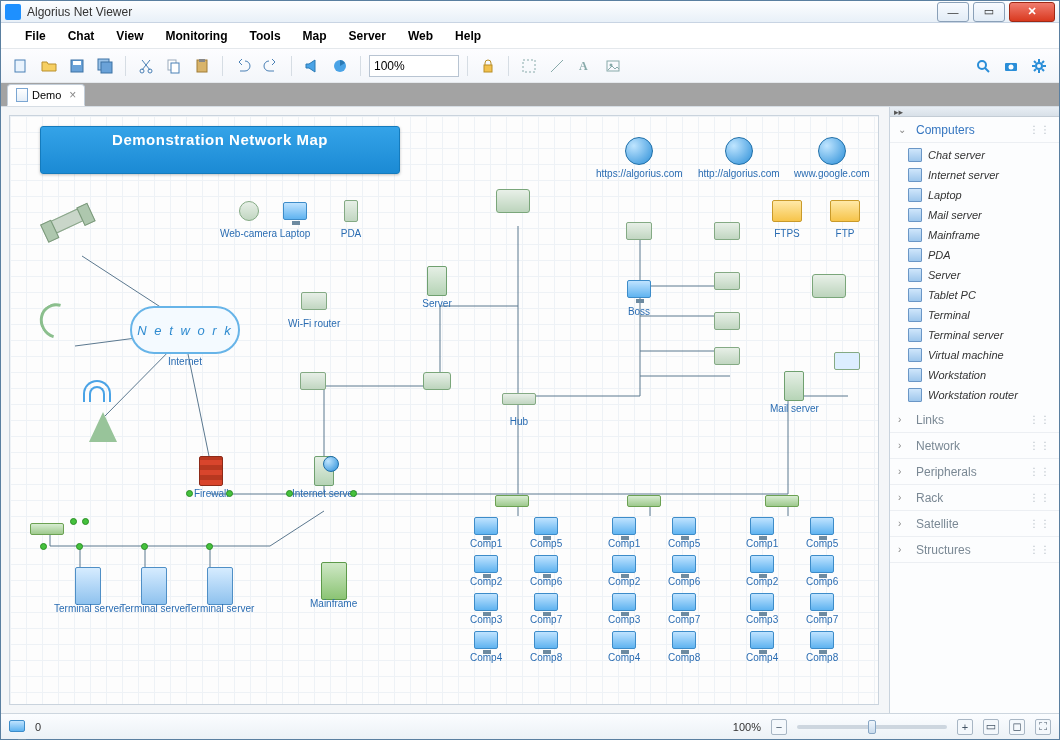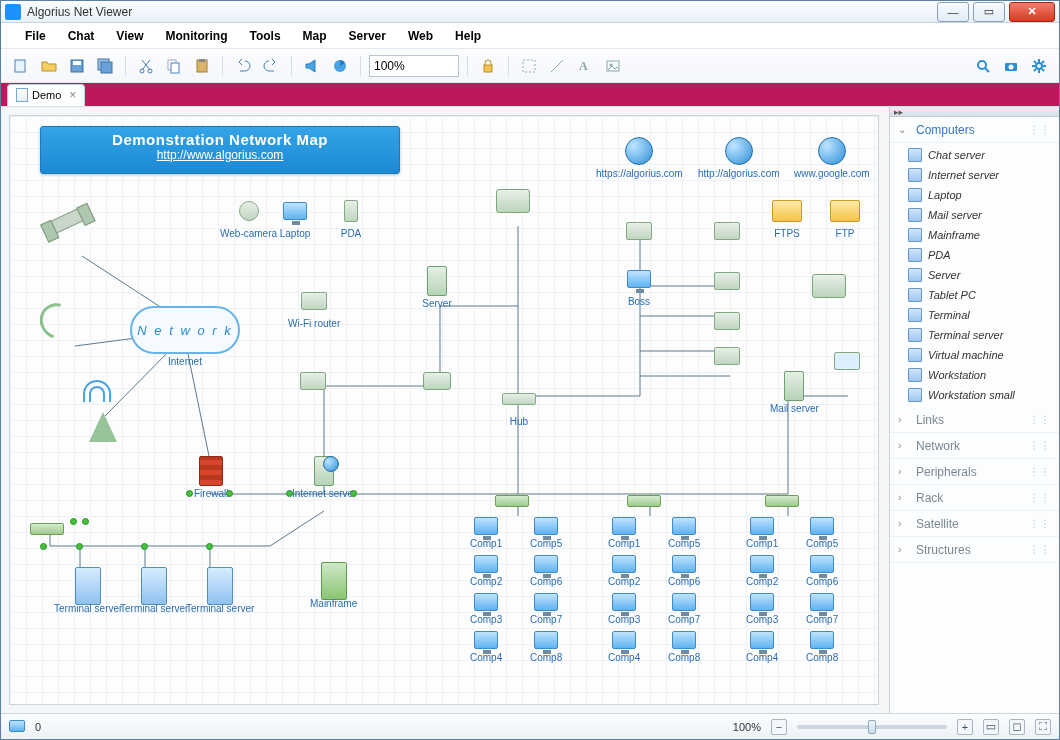--- a/index.html
+++ b/index.html
@@ -12,21 +12,21 @@
 .win-btn { width: 32px; height: 20px; border: 1px solid #8aa0b8; border-radius: 3px; margin-left: 4px; display: flex; align-items: center; justify-content: center; font-size: 11px; color: #333; background: linear-gradient(#f8fbff,#e2ecf6); cursor: pointer; }
 .win-btn.close { width: 46px; background: linear-gradient(#f07c6e,#d9391f); color: #fff; border-color: #a02814; font-weight: bold; }
 .menubar { height: 26px; display: flex; align-items: center; padding: 0 14px; gap: 2px; border-bottom: 1px solid #e4e8ec; }
 .menu-item { padding: 3px 10px; cursor: pointer; border-radius: 2px; font-weight: bold; }
 .toolbar { height: 34px; display: flex; align-items: center; padding: 0 8px; gap: 4px; border-bottom: 1px solid #e4e8ec; background: linear-gradient(#fdfdff,#f3f6fa); }
 .tbtn { width: 24px; height: 24px; display: flex; align-items: center; justify-content: center; border-radius: 3px; cursor: pointer; color: #4a80b5; }
 .tbtn svg { width: 16px; height: 16px; }
 .tsep { width: 1px; height: 20px; background: #d6dde4; margin: 0 4px; }
 .zoom-select { width: 90px; height: 22px; border: 1px solid #b8c4d2; font-size: 12px; padding: 0 4px; background: #fff; }
 .toolbar .spacer { flex: 1; }
-.tabbar { height: 24px; display: flex; align-items: center; padding: 0 6px; background: #be185d; border-bottom: 1px solid #d6dde4; }
+.tabbar { height: 24px; display: flex; align-items: center; padding: 0 6px; background: #a3a3a3; border-bottom: 1px solid #d6dde4; }
 .tab { height: 22px; padding: 3px 8px; border: 1px solid #c3ced9; border-bottom: 1px solid #fff; border-radius: 4px 4px 0 0; background: #fff; display: flex; align-items: center; gap: 4px; font-size: 11px; cursor: pointer; }
 .tab .doc-icon { width: 12px; height: 14px; background: linear-gradient(#fff,#e4eef8); border: 1px solid #7ba6d2; }
 .tab .close { color: #888; font-size: 12px; cursor: pointer; margin-left: 4px; }
 .content { flex: 1; display: flex; overflow: hidden; }
 .canvas-wrap { flex: 1; position: relative; overflow: auto; background: #f4f6f8; }
 .canvas { position: relative; width: 870px; height: 590px; margin: 8px; border: 1px solid #c9d3dd; background-color: #fdfdfd; background-image: linear-gradient(#eef2f6 1px,transparent 1px),linear-gradient(90deg,#eef2f6 1px,transparent 1px); background-size: 16px 16px; }
 .side { width: 170px; border-left: 1px solid #c9d3dd; background: #fcfdfe; display: flex; flex-direction: column; overflow: hidden; }
 .side-header { height: 10px; background: linear-gradient(#e8eef4,#d8e0e8); border-bottom: 1px solid #c3ccd5; display:flex; align-items:center; justify-content:flex-start; }
 .side-header .arrow { font-size:9px; color:#555; margin-left:4px; }
 .cat-head { height: 26px; display: flex; align-items: center; padding: 0 8px; color: #3576c0; font-size: 12px; cursor: pointer; border-bottom: 1px solid #eceff3; }
@@ -228,21 +228,20 @@
       <span class="close">×</span>
     </div>
   </div>
 
   <div class="content">
     <div class="canvas-wrap">
       <div class="canvas">
 
         <div class="banner">
           <div class="t1">Demonstration  Network  Map</div>
-          <div class="t2">http://www.algorius.com</div>
         </div>
 
         <svg class="wires">
           <line x1="72" y1="140" x2="172" y2="205"></line>
           <line x1="65" y1="230" x2="172" y2="216"></line>
           <line x1="95" y1="300" x2="172" y2="222"></line>
           <line x1="178" y1="238" x2="200" y2="345"></line>
           <line x1="200" y1="378" x2="314" y2="378"></line>
           <line x1="314" y1="378" x2="314" y2="270"></line>
           <line x1="314" y1="270" x2="430" y2="270"></line>
@@ -319,21 +318,21 @@
               <div class="shape-printer"></div>
             </div>
           </div>
         <div class="node" style="left:492px;top:268px">
             <div class="ico">
               <div class="shape-box" style="width:36px;height:12px"></div>
             </div>
             <div class="lbl">Hub</div>
           </div>
 
-        <div class="node" style="left:612px;top:148px">
+        <div class="node" style="left:612px;top:158px">
             <div class="ico">
               <div class="shape-monitor"></div>
             </div>
             <div class="lbl">Boss</div>
           </div>
         <div class="node" style="left:612px;top:100px">
             <div class="ico">
               <div class="shape-box"></div>
             </div>
           </div>
@@ -721,21 +720,21 @@
         <div class="cat-item">
             <span class="ico"></span>
             <span>Virtual machine</span>
           </div>
         <div class="cat-item">
             <span class="ico"></span>
             <span>Workstation</span>
           </div>
         <div class="cat-item">
             <span class="ico"></span>
-            <span>Workstation small</span>
+            <span>Workstation router</span>
           </div>
       </div>
 
       <div class="cat-head" style="color:#7a8894">
           <span class="chev">›</span>
           <span>Links</span>
           <span class="grip">⋮⋮</span>
         </div>
       <div class="cat-head" style="color:#7a8894">
           <span class="chev">›</span>

